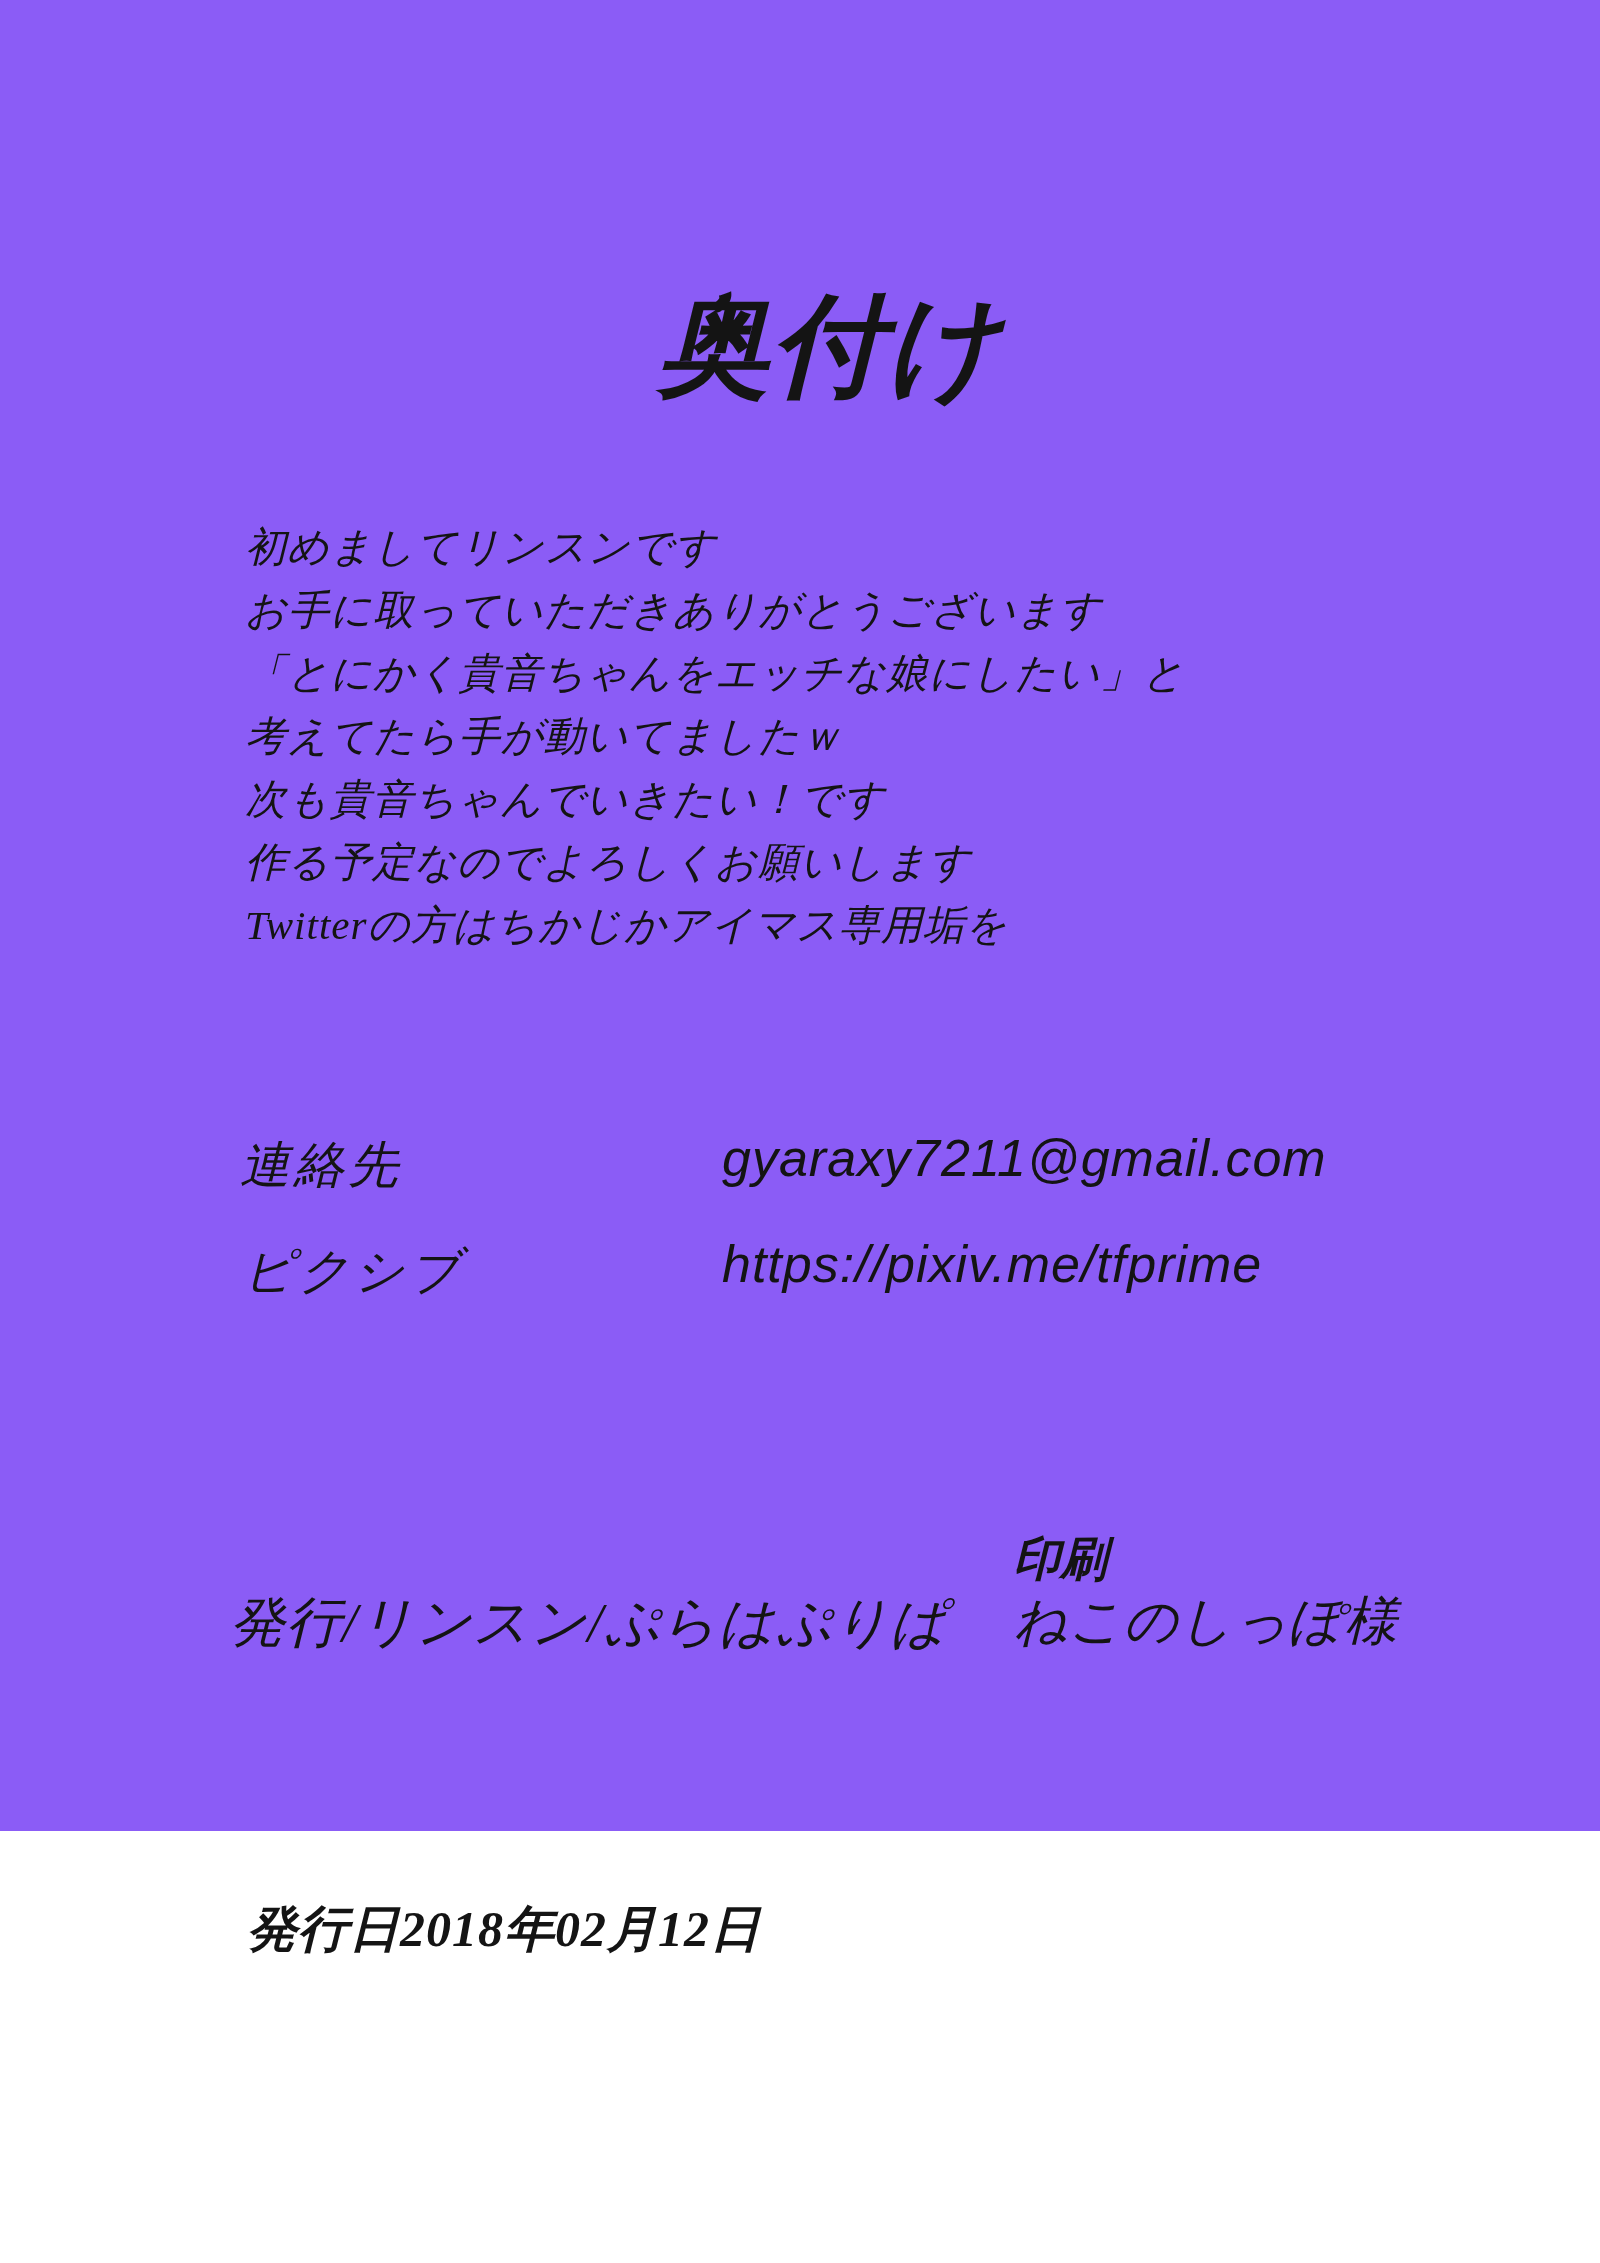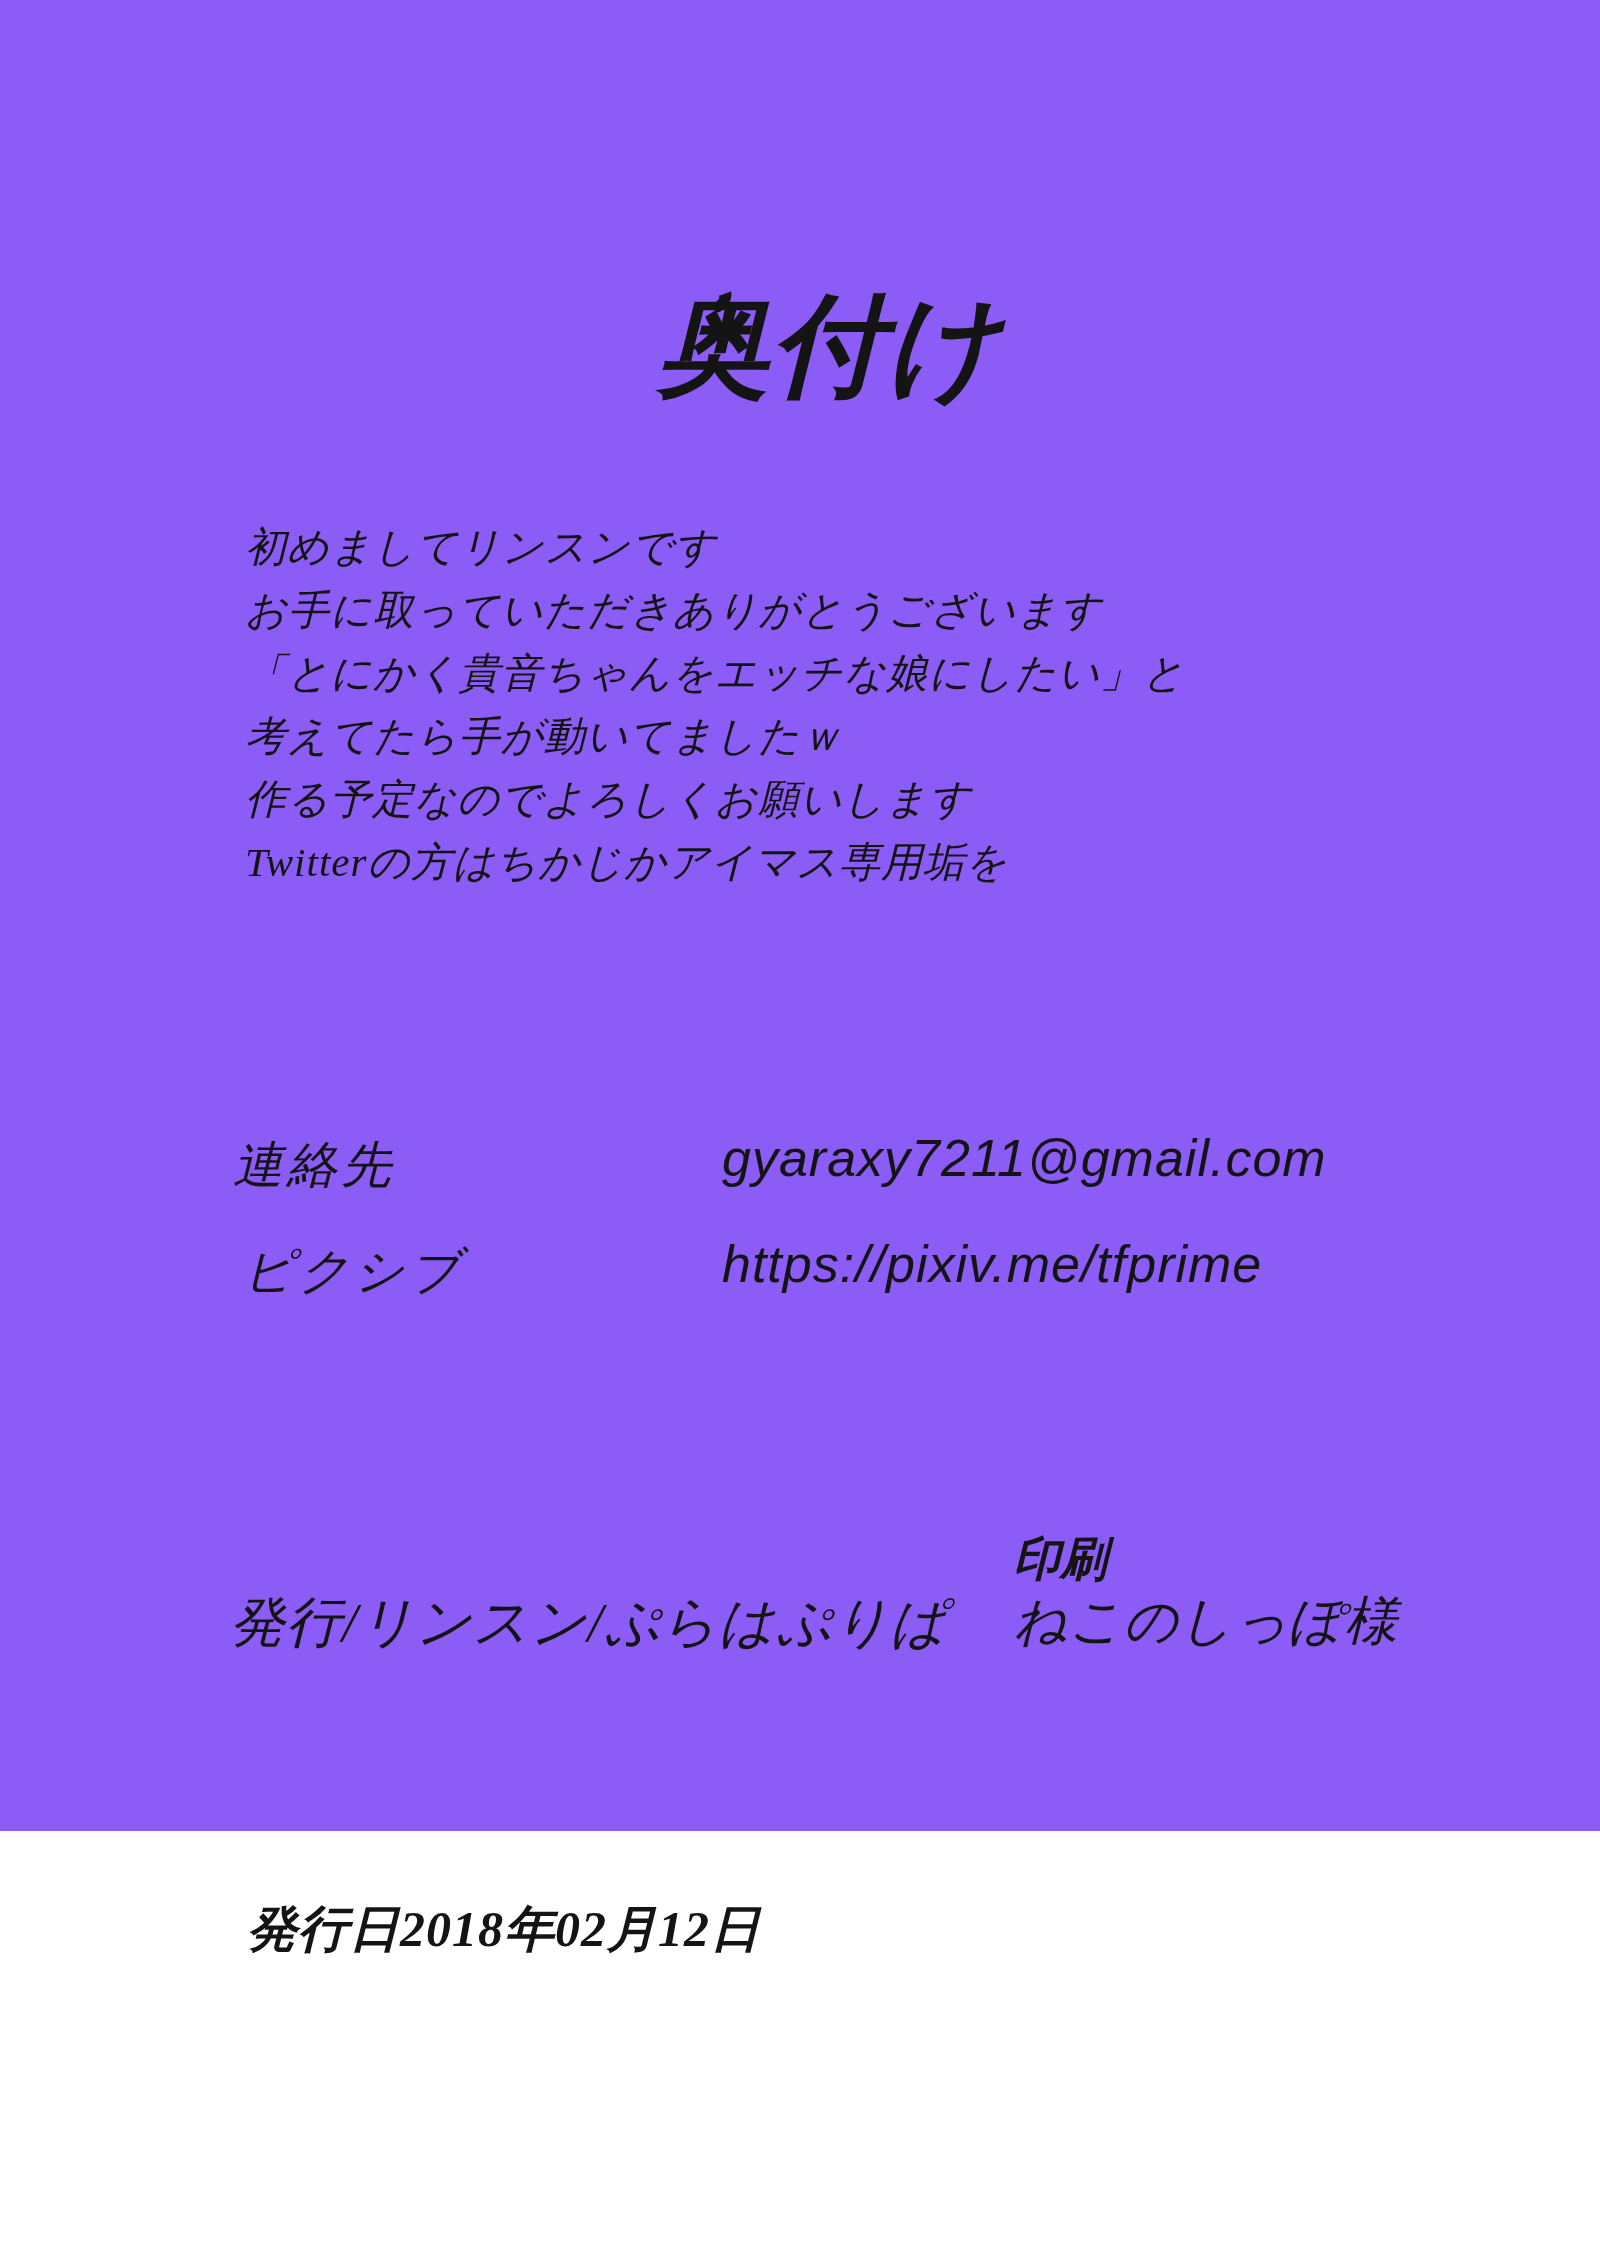--- a/index.html
+++ b/index.html
@@ -54,21 +54,21 @@
     white-space: nowrap;
   }
   .contact-value {
     position: absolute;
     font-family: "Liberation Sans", "DejaVu Sans", sans-serif;
     font-size: 52px;
     font-style: italic;
     letter-spacing: 1px;
     white-space: nowrap;
   }
-  .label-renrakusaki { left: 233px; top: 1132px; }
+  .label-renrakusaki { left: 240px; top: 1132px; }
   .value-email       { left: 722px; top: 1128px; }
   .label-pixiv       { left: 243px; top: 1238px; }
   .value-pixiv-url   { left: 722px; top: 1226px; margin-top: 8px; }
   .publisher-line {
     position: absolute;
     left: 230px;
     top: 1586px;
     font-size: 55px;
     font-style: italic;
     letter-spacing: 1px;
@@ -110,20 +110,21 @@
 
 <div class="page">
 
   <div class="title">奥付け</div>
 
   <div class="afterword">
     <div class="line">初めましてリンスンです</div>
     <div class="line">お手に取っていただきありがとうございます</div>
     <div class="line">「とにかく貴音ちゃんをエッチな娘にしたい」と</div>
     <div class="line">考えてたら手が動いてましたｗ</div>
+    <div class="line">次も貴音ちゃんでいきたい！です</div>
     <div class="line">作る予定なのでよろしくお願いします</div>
     <div class="line">Twitterの方はちかじかアイマス専用垢を</div>
   </div>
 
   <div class="contact-label label-renrakusaki">連絡先</div>
 
   <div class="contact-value value-email">gyaraxy7211@gmail.com</div>
 
   <div class="contact-label label-pixiv">ピクシブ</div>
 

